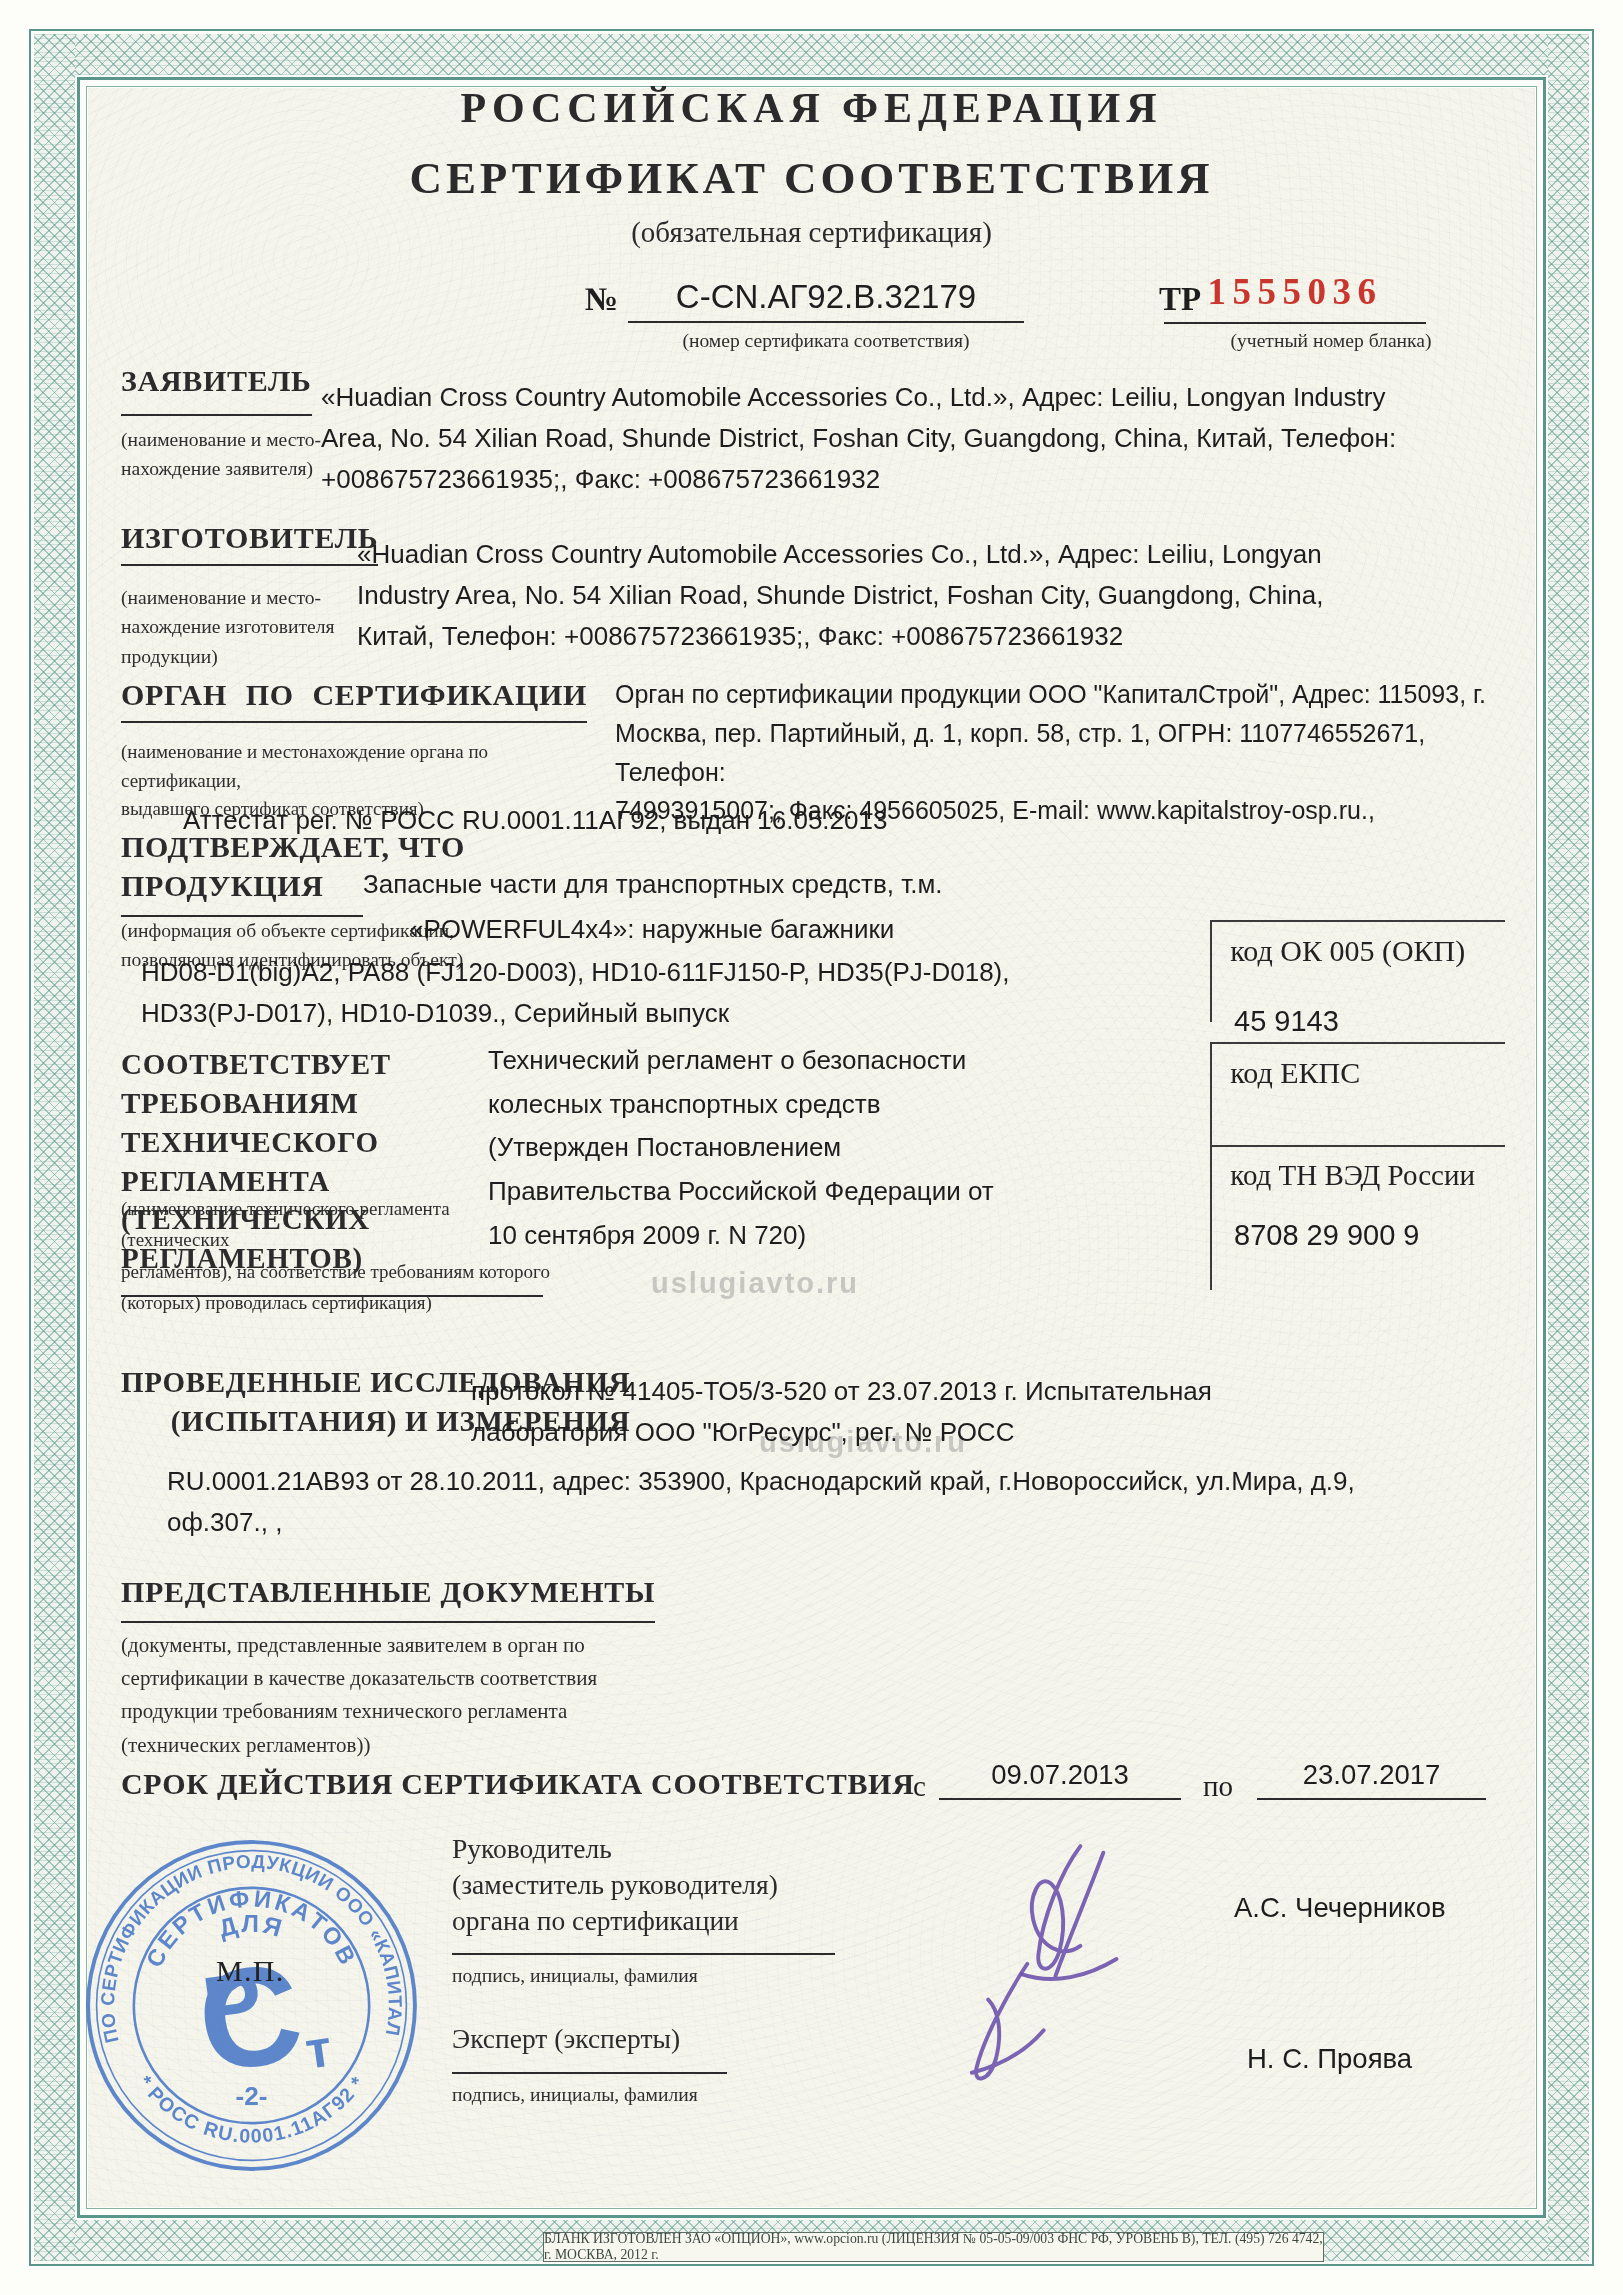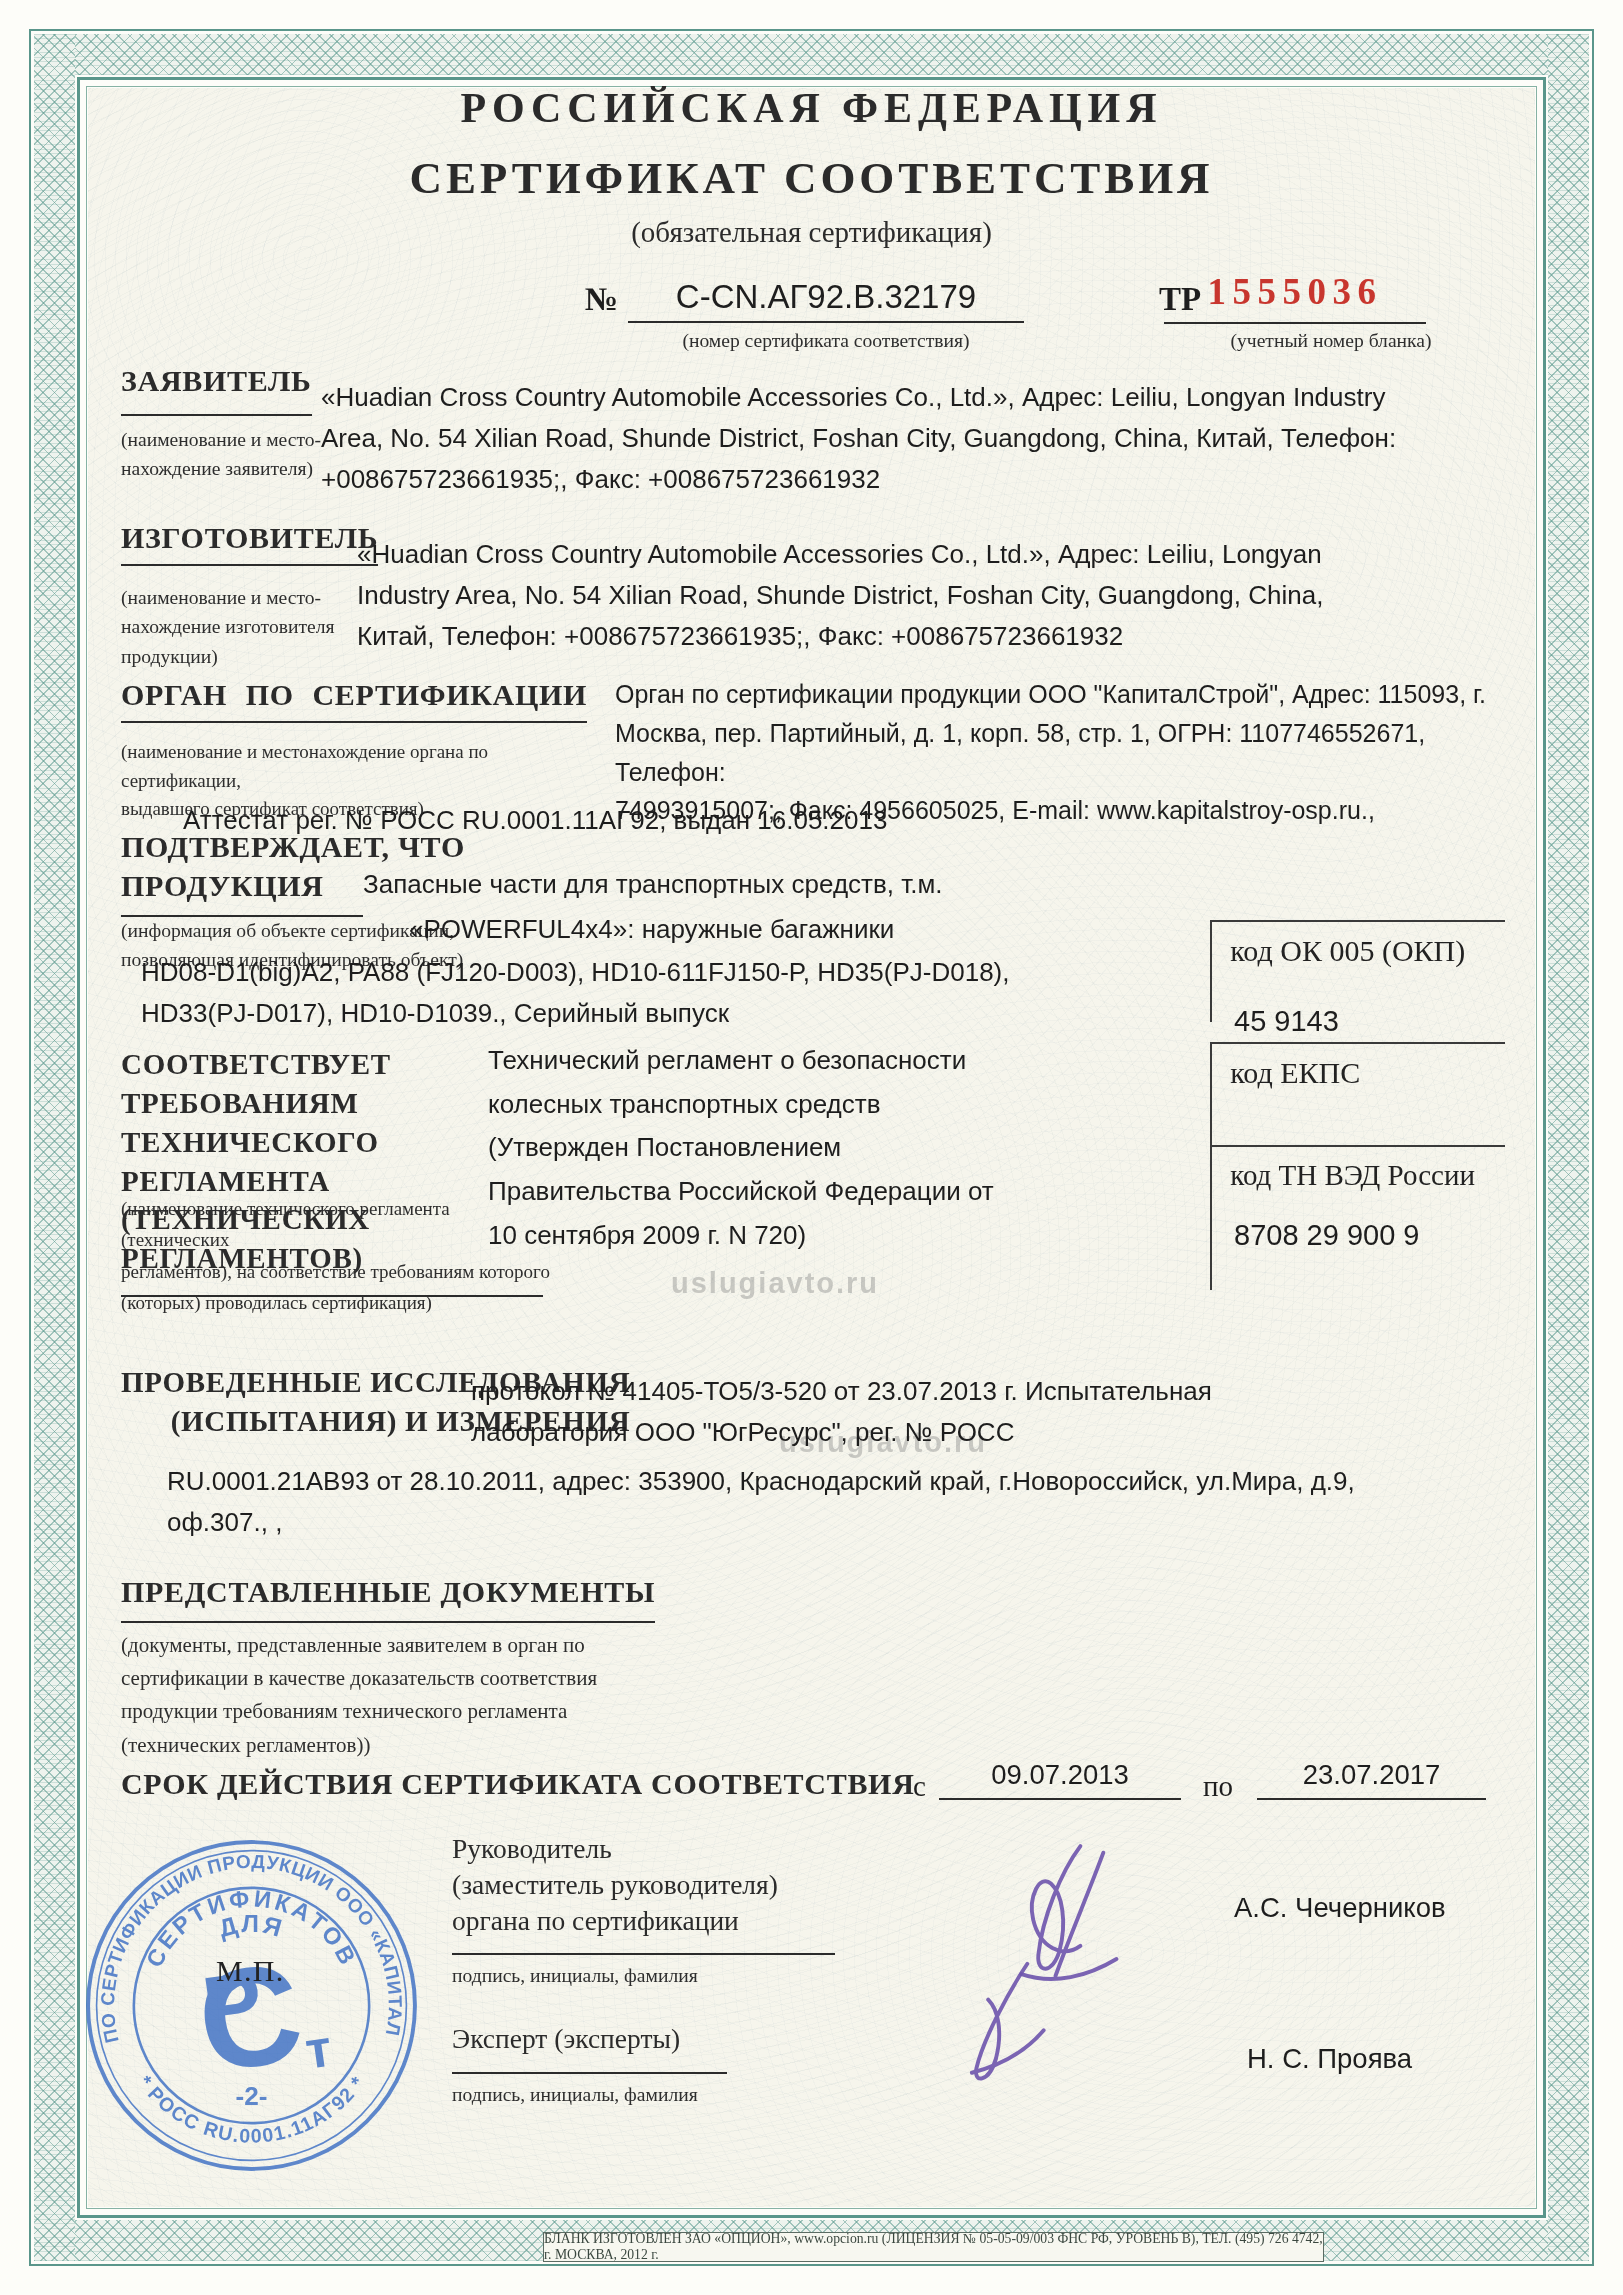--- a/index.html
+++ b/index.html
@@ -26,21 +26,21 @@
       repeating-radial-gradient(circle at 72% 88%, rgba(110,140,165,.045) 0 1px, transparent 1px 11px),
       #f6f5ec;}
   
   .h-label{font-family:"Liberation Serif",serif;font-weight:bold;font-size:30px;color:#2b2b2b;letter-spacing:0.7px;}
   .caption{font-family:"Liberation Serif",serif;font-size:19.6px;color:#2e2e2e;line-height:1.5;}
   .content{font-family:"Liberation Sans",sans-serif;font-size:26px;color:#1d1d1d;line-height:1.58;}
   .pre{white-space:pre-line;}
   .u-line{border-bottom:2px solid #2b2b2b;}
   .sig-name{font-family:"Liberation Sans",sans-serif;font-size:27.5px;color:#1d1d1d;}
   .watermark{font-family:"Liberation Sans",sans-serif;font-size:29px;letter-spacing:2px;
-             color:rgba(125,125,125,.38);font-weight:bold;margin-left:20px;}
+             color:rgba(125,125,125,.38);font-weight:bold;}
   .code-box{border-top:2px solid #3a3a3a;border-left:2px solid #3a3a3a;}
   .code-label{font-family:"Liberation Serif",serif;font-size:30px;color:#222;}
   .code-value{font-family:"Liberation Sans",sans-serif;font-size:29px;color:#1d1d1d;}
   .date-box{font-family:"Liberation Sans",sans-serif;font-size:27.5px;color:#1d1d1d;text-align:center;
             border-bottom:2px solid #2b2b2b;padding-bottom:6.5px;}
 </style>
 </head>
 <body>
 
 <div class="page">

